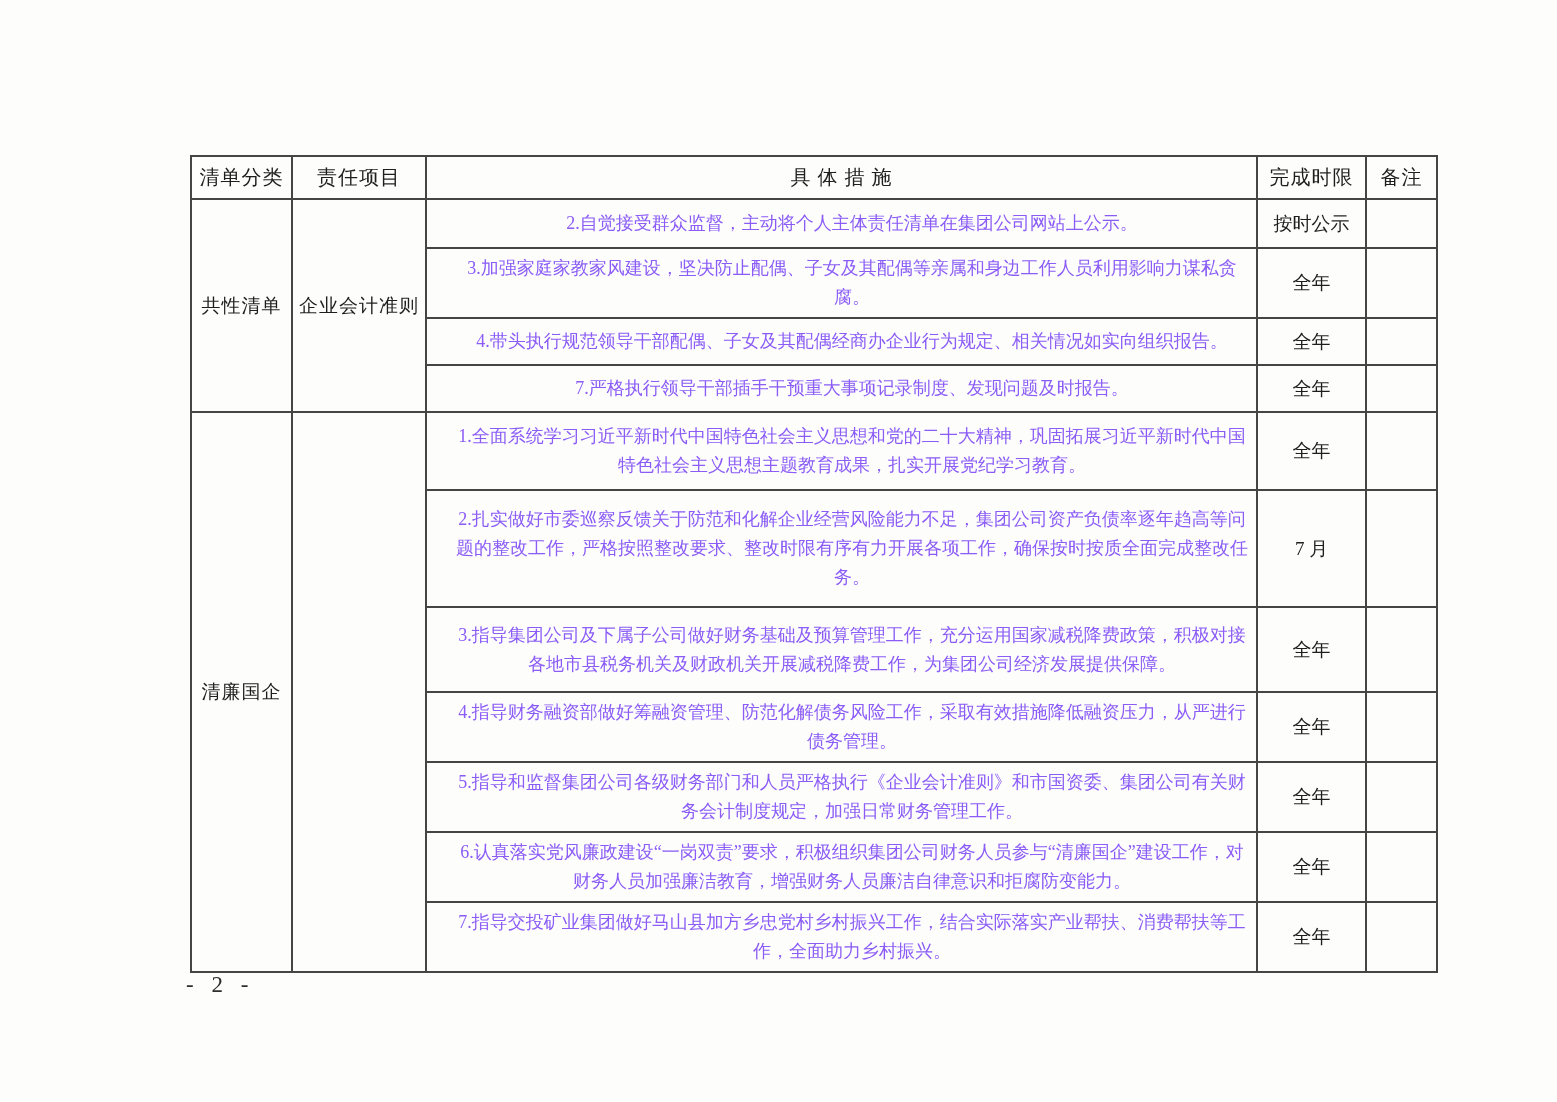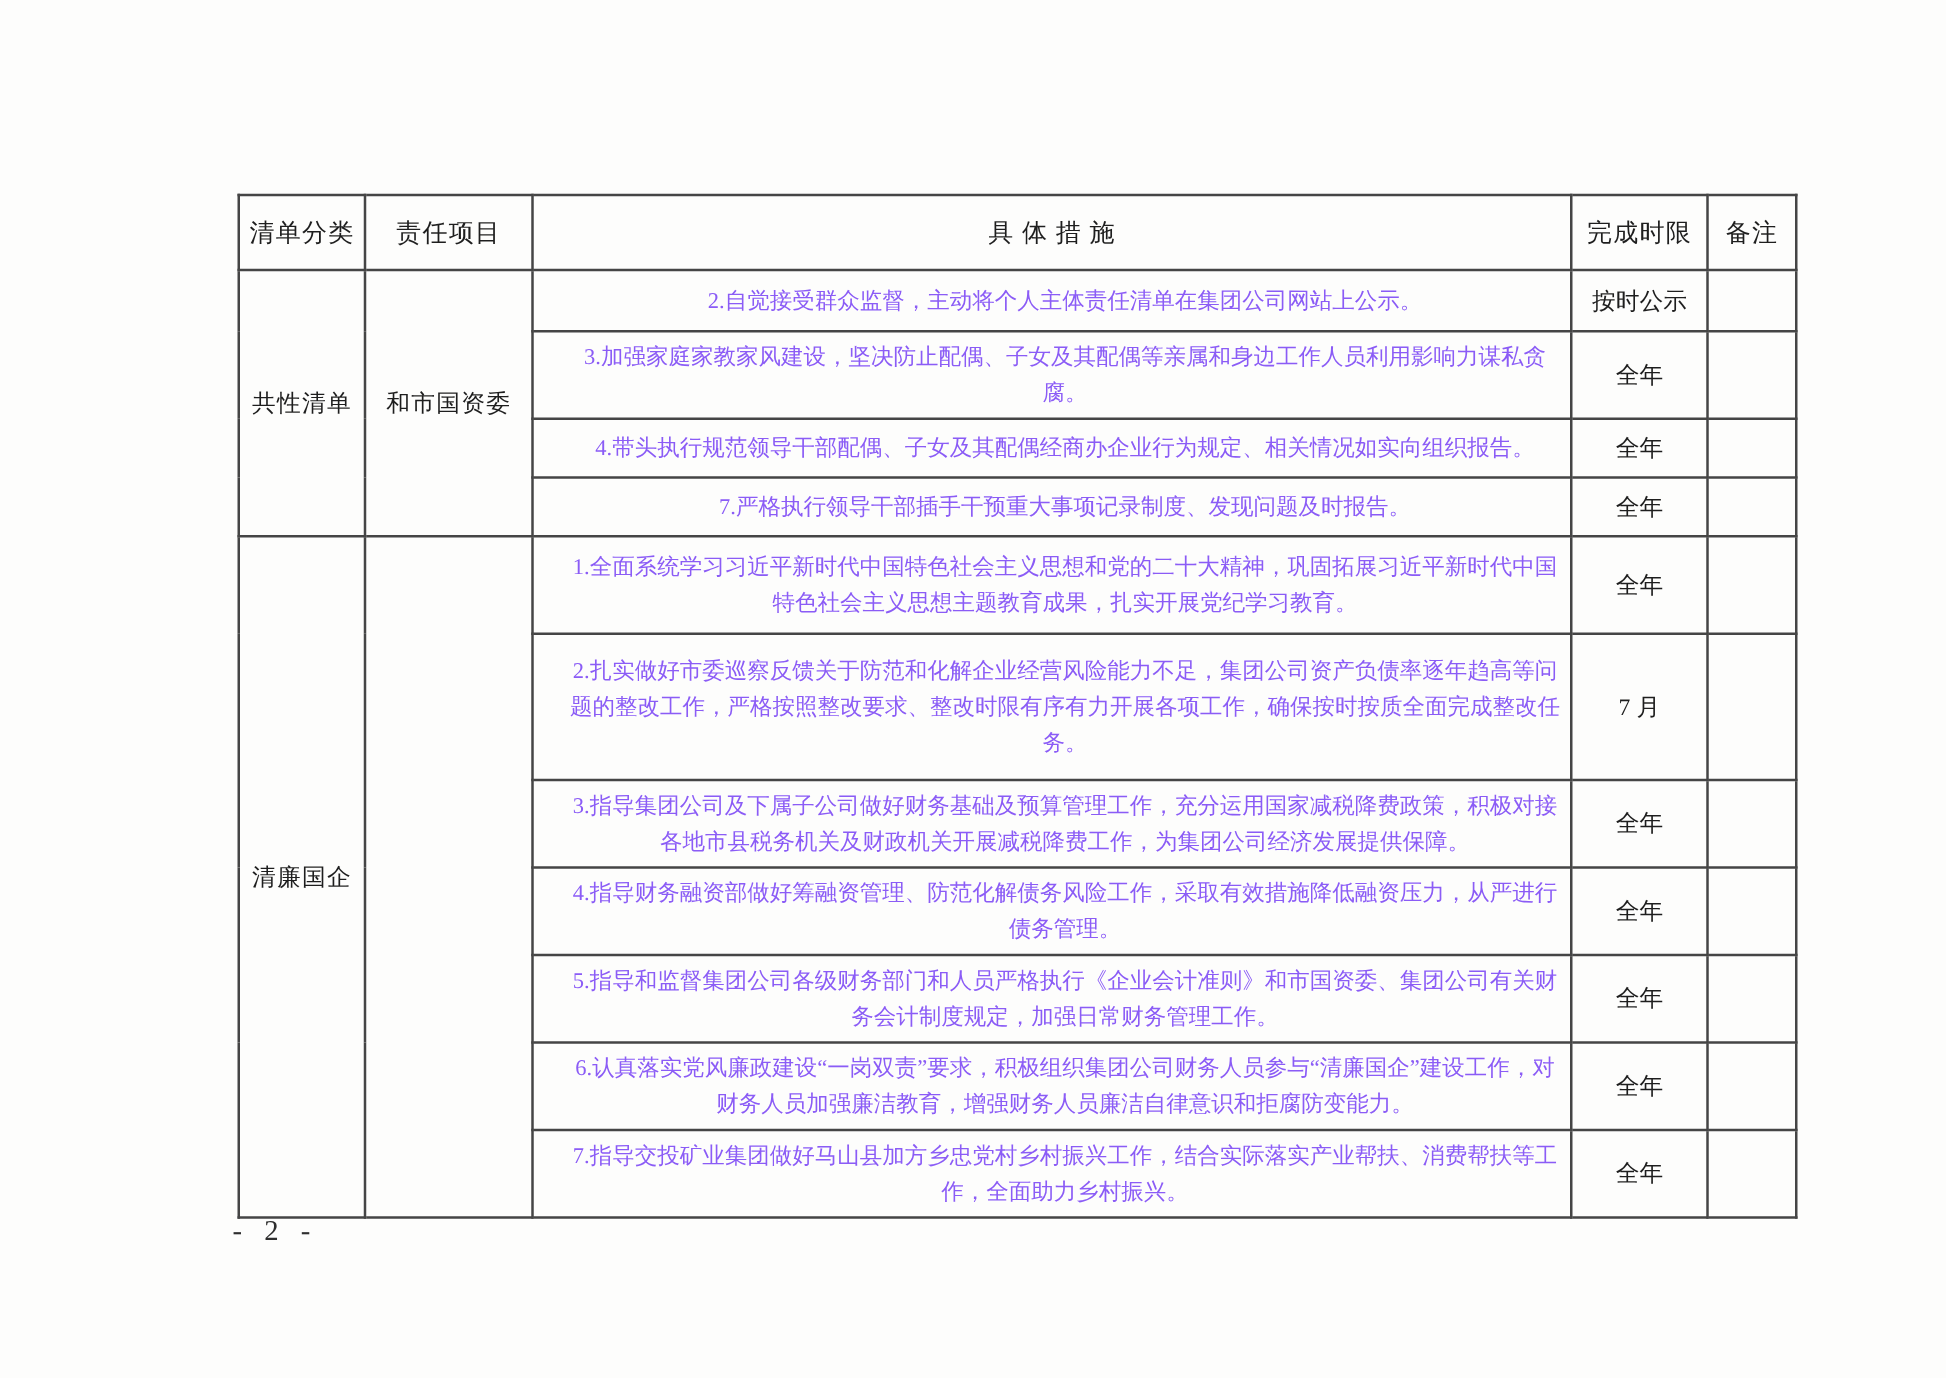--- a/index.html
+++ b/index.html
@@ -52,26 +52,26 @@
     color: #8b5cf6;
   }
   td.deadline {
     text-align: center;
     font-size: 19px;
     color: #1e1e1e;
   }
   td.remark {
     background: transparent;
   }
-  tr.h42  { height: 60px; }
+  tr.h42  { height: 43px; }
   tr.h49  { height: 49px; }
   tr.h47  { height: 47px; }
   tr.h78  { height: 78px; }
   tr.h95  { height: 117px; }
-  tr.h85  { height: 70px; }
+  tr.h85  { height: 85px; }
   tr.h65  { height: 65px; }
   .page-number {
     position: absolute;
     left: 186px;
     top: 972px;
     font-size: 23px;
     letter-spacing: 6px;
     color: #2e2e2e;
     font-family: "Liberation Serif", "DejaVu Serif", serif;
   }
@@ -93,21 +93,21 @@
       <th>责任项目</th>
       <th>具  体  措  施</th>
       <th>完成时限</th>
       <th>备注</th>
     </tr>
   </thead>
   <tbody>
 
     <tr class="h49">
       <td class="cat" rowspan="4">共性清单</td>
-      <td class="cat" rowspan="4">和市国资委</td>
+      <td class="cat" rowspan="4">企业会计准则</td>
       <td class="measure">2.自觉接受群众监督，主动将个人主体责任清单在集团公司网站上公示。</td>
       <td class="deadline">按时公示</td>
       <td class="remark"></td>
     </tr>
     <tr class="h47">
       <td class="measure">3.加强家庭家教家风建设，坚决防止配偶、子女及其配偶等亲属和身边工作人员利用影响力谋私贪腐。</td>
       <td class="deadline">全年</td>
       <td class="remark"></td>
     </tr>
     <tr class="h47">

